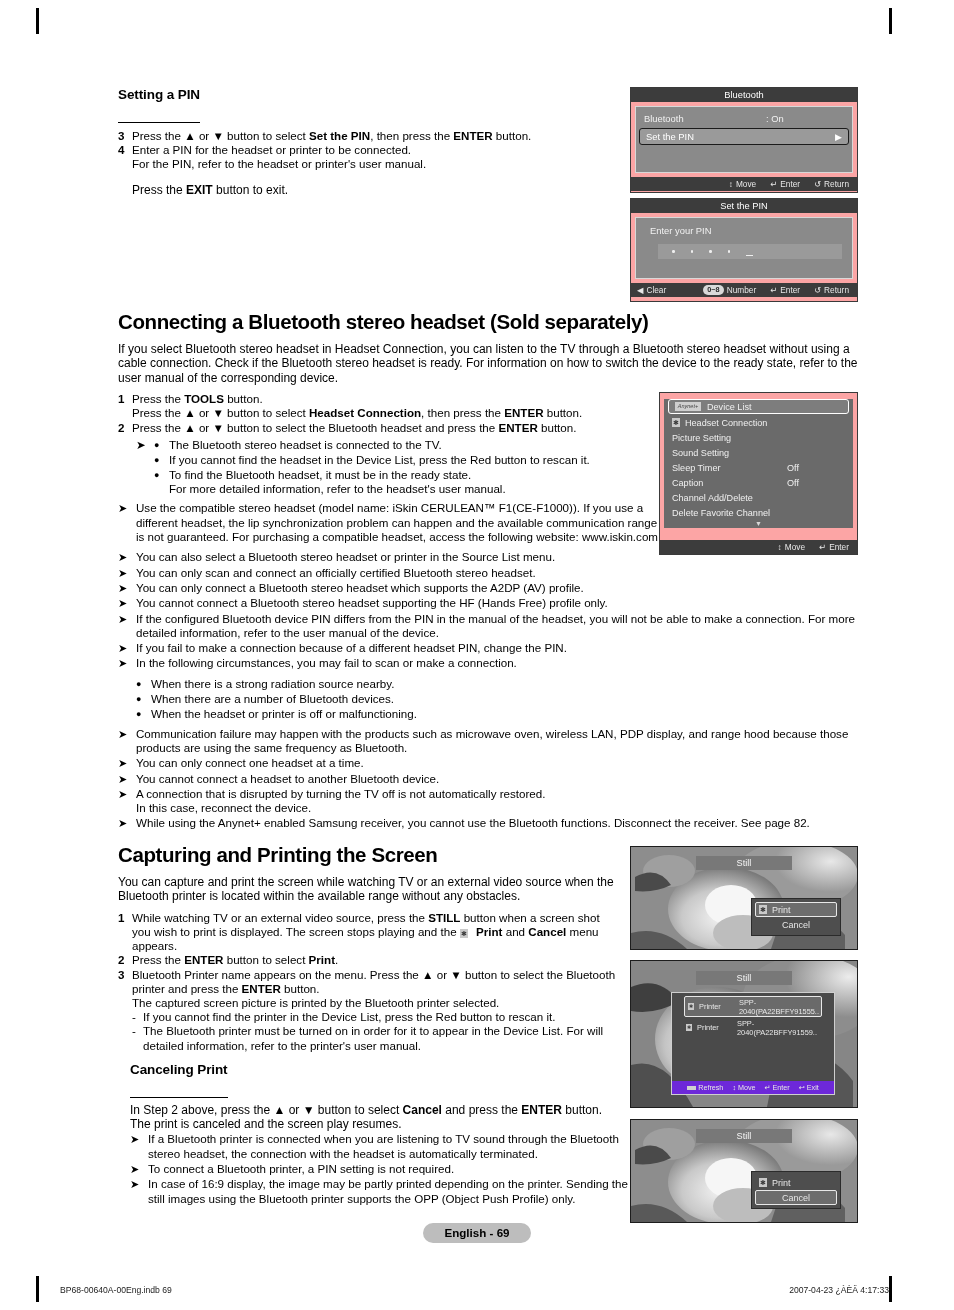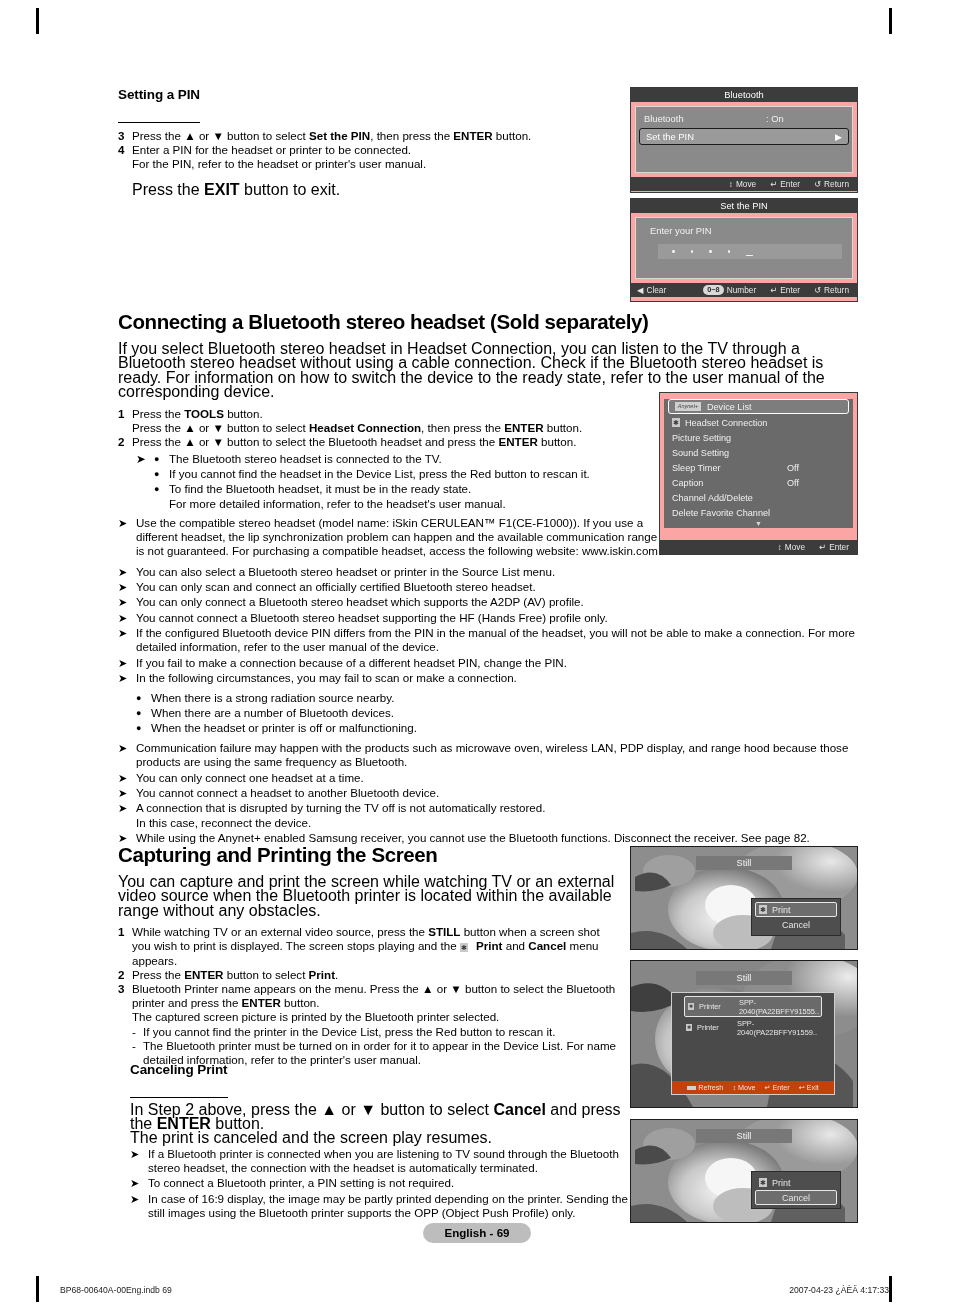--- a/index.html
+++ b/index.html
@@ -19,21 +19,21 @@
 
   .content{position:absolute;left:118px;top:0;width:752px;}
 
   h3.sub{
     font-size:13.5px;font-weight:bold;margin:0;padding:0 0 20px 0;
     display:inline-block;border-bottom:1.6px solid #000;letter-spacing:-0.1px;
   }
   h1.big{
     font-size:20.5px;font-weight:bold;margin:0;letter-spacing:-0.4px;
   }
-  p,div.ln{font-size:16px;line-height:14.2px;margin:0;}
+  p,div.ln{font-size:12px;line-height:14.2px;margin:0;}
   .bold{font-weight:normal;}
 
   .numrow{display:flex;font-size:11.6px;line-height:14.2px;}
   .numrow .n{width:14px;flex:none;font-weight:bold;}
   .numrow .t{flex:1;}
 
   .arrowrow{display:flex;font-size:11.6px;line-height:14.3px;margin-top:1px;}
   .arrowrow .a{width:18px;flex:none;font-size:11px;line-height:14.3px;}
   .arrowrow .t{flex:1;}
 
@@ -129,21 +129,21 @@
   .pc-item.sel{background:#6d6d6d;border:1.3px solid #e8e8e8;border-radius:2px;padding:0 3px;}
   .pc-item .ctr{margin:0 auto;}
 
   .dev-panel{
     position:absolute;background:#4a4a4a;border:1px solid #cfcfcf;
   }
   .dev-row{display:flex;align-items:center;font-size:7.4px;color:#e8e8e8;padding:1.5px 4px;}
   .dev-row.sel{background:#6a6a6a;border:1px solid #e8e8e8;border-radius:2px;margin:0 2px;padding:0.5px 3px;}
   .dev-row .nm{width:40px;flex:none;}
   .dev-foot{
-    position:absolute;left:0;right:0;bottom:0;height:13px;background:#c2410c;
+    position:absolute;left:0;right:0;bottom:0;height:13px;background:#6d28d9;
     display:flex;align-items:center;justify-content:center;gap:9px;
     color:#e6e6e6;font-size:7.2px;
   }
   .redbtn{display:inline-block;width:9px;height:4px;background:#d0d0d0;margin-right:2px;}
 
   
   .pagebadge{
     position:absolute;left:423px;top:1223px;width:108px;height:20px;
     background:#bdbdbd;border-radius:10px;color:#000;font-weight:bold;
     font-size:11.6px;text-align:center;line-height:20px;
@@ -307,21 +307,21 @@
         <div class="n">3</div>
         <div class="t">Bluetooth Printer name appears on the menu. Press the ▲ or ▼ button to select the Bluetooth printer and press the <b>ENTER</b> button.<br>The captured screen picture is printed by the Bluetooth printer selected.</div>
       </div>
       <div style="margin-left:14px;">
         <div class="dashrow">
           <div class="d">-</div>
           <div class="t">If you cannot find the printer in the Device List, press the Red button to rescan it.</div>
         </div>
         <div class="dashrow">
           <div class="d">-</div>
-          <div class="t">The Bluetooth printer must be turned on in order for it to appear in the Device List. For name detailed information, refer to the printer's user manual.</div>
+          <div class="t">The Bluetooth printer must be turned on in order for it to appear in the Device List. For will detailed information, refer to the printer's user manual.</div>
         </div>
       </div>
     </div>
 
     <div style="position:absolute;left:12px;top:1060px;width:500px;">
       <h3 class="sub">Canceling Print</h3>
       <div style="height:5px;"></div>
       <div class="ln">In Step 2 above, press the ▲ or ▼ button to select <b>Cancel</b> and press the <b>ENTER</b> button.<br>The print is canceled and the screen play resumes.</div>
       <div class="arrowrow">
         <div class="a">➤</div>

